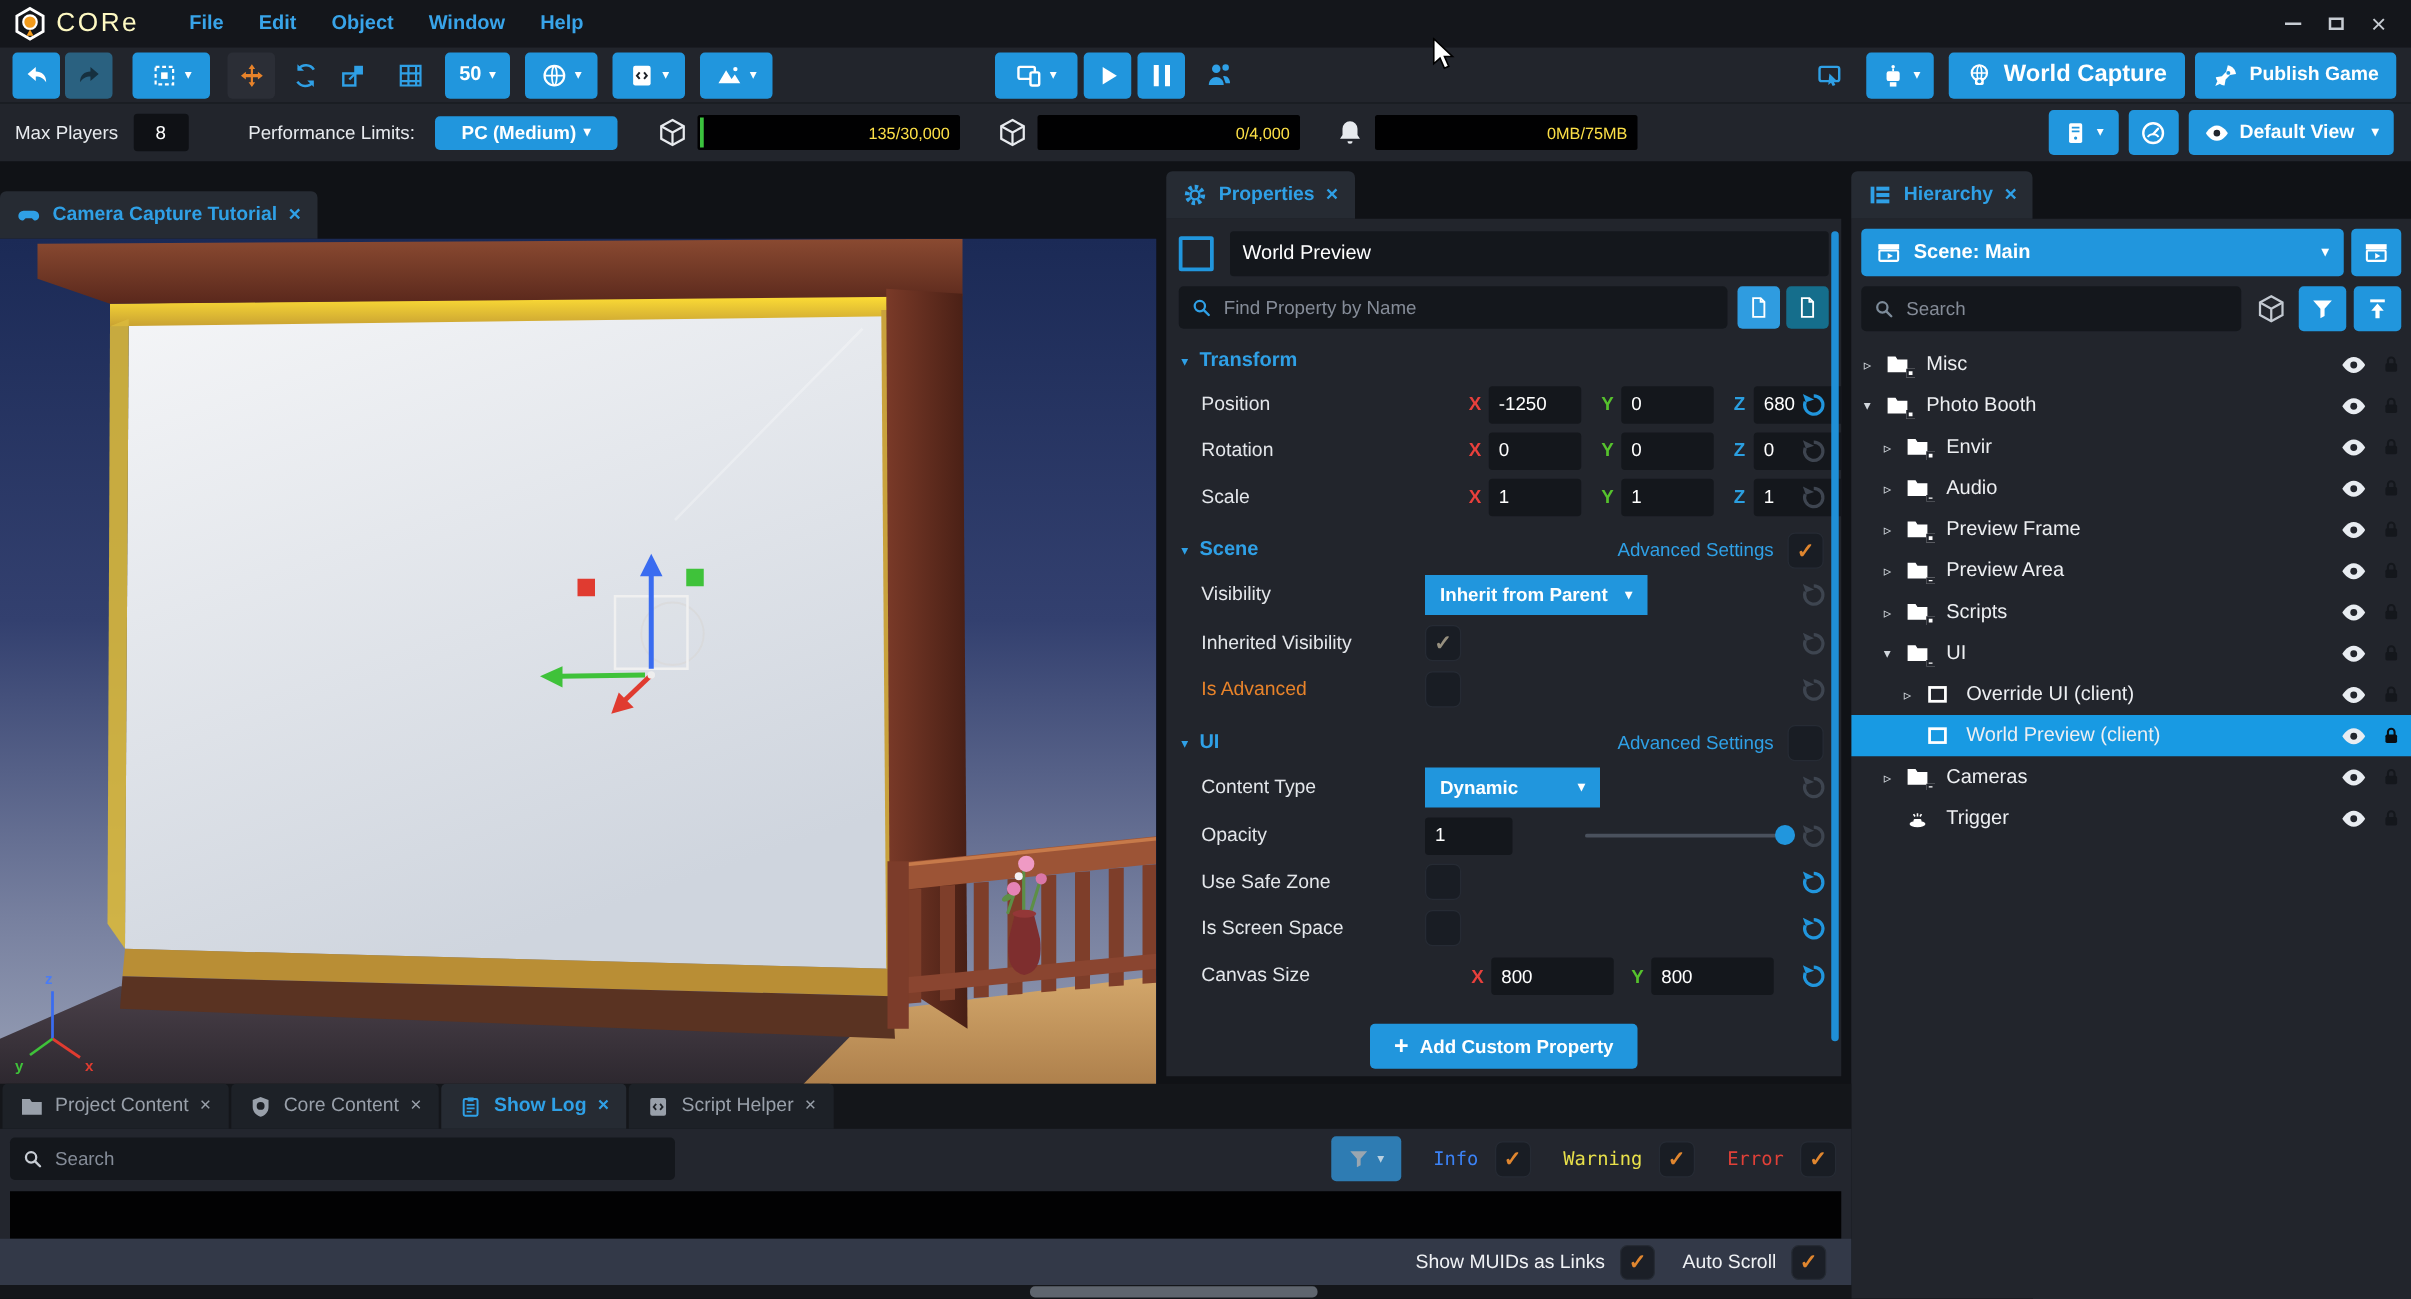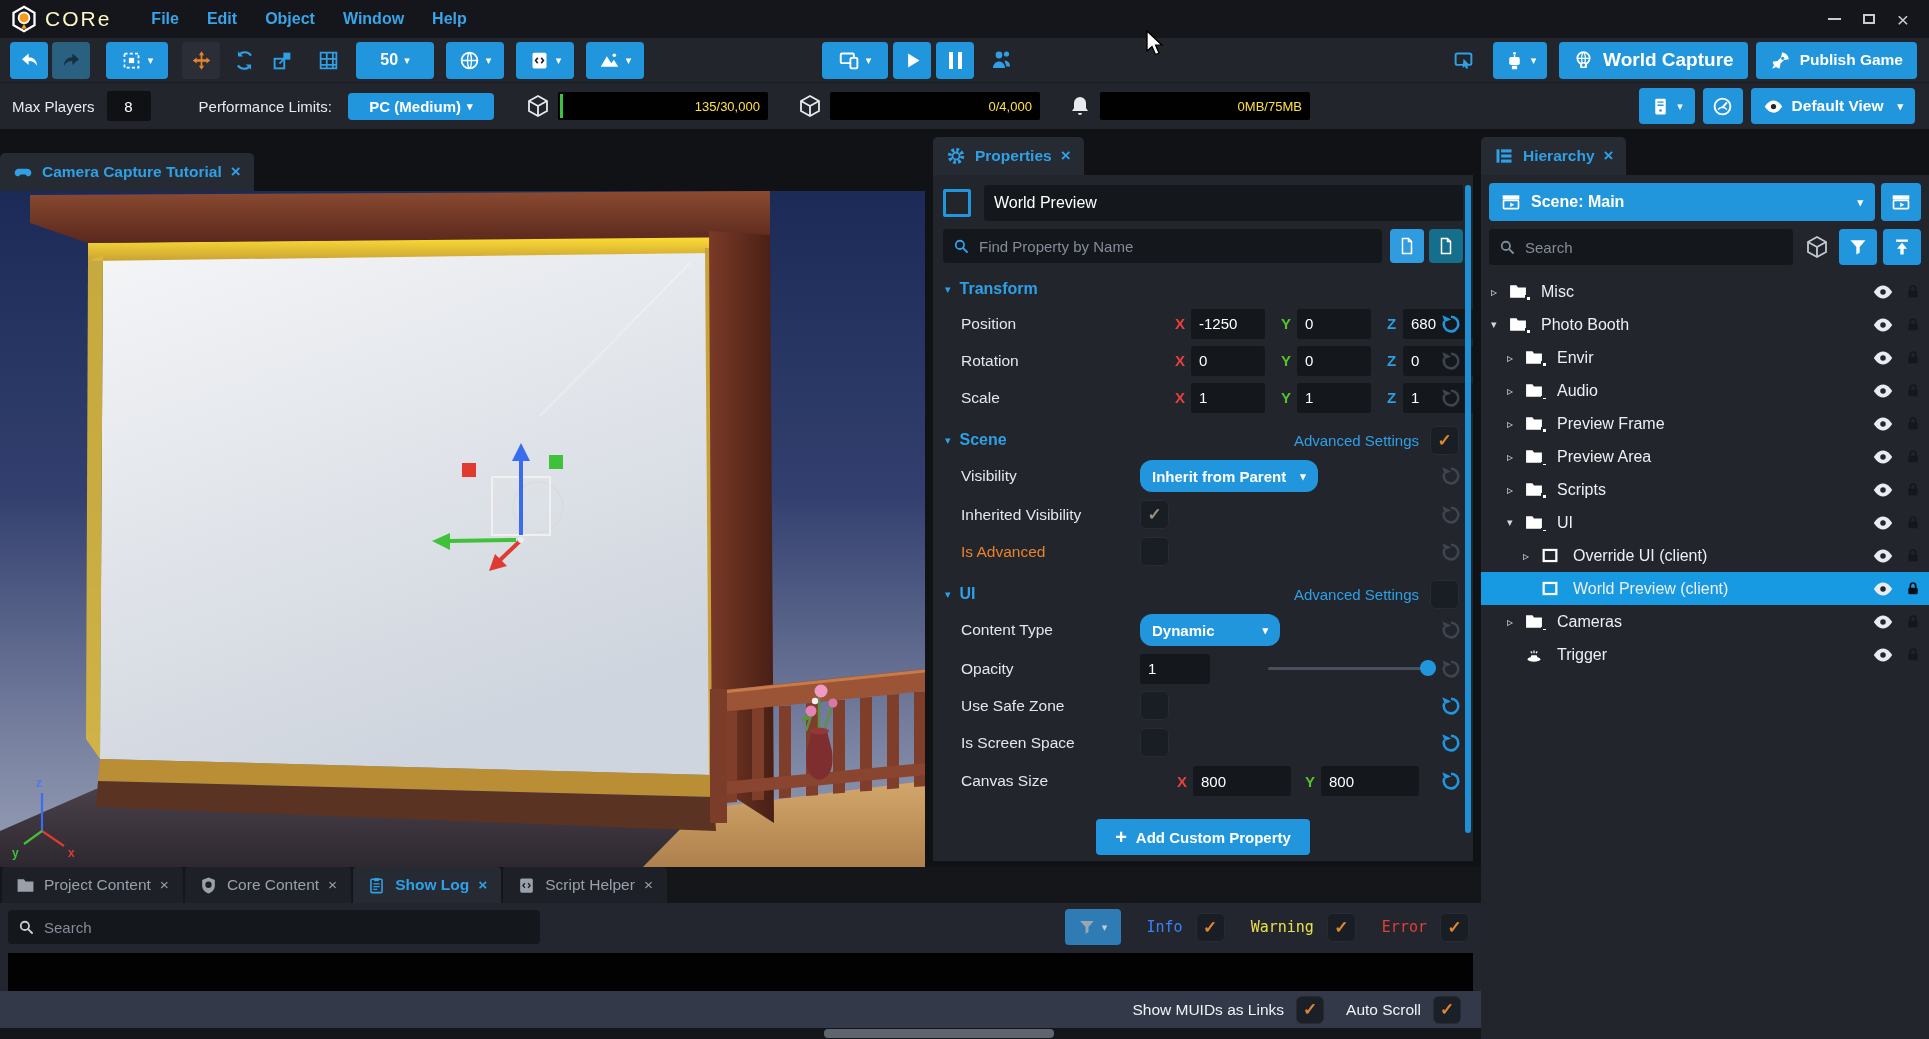--- a/index.html
+++ b/index.html
@@ -72,21 +72,21 @@
 .plabel.w179{width:179px}
 .plabel.orange{color:#e8832a}
 .axl{width:16px;font-weight:bold;font-size:15px;flex:none}
 .axl.x{color:#e8403c}.axl.y{color:#56c22d}.axl.z{color:#2b9fe0}
 .tin{width:74px;height:30px;background:#14171c;border:none;border-radius:3px;color:#fff;font-size:15px;padding:0 8px;margin-right:16px}
 .tin.wide{width:98px;margin-right:14px}
 .tin.w70{width:70px}
 .reset{position:absolute;left:507px;width:22px;height:22px;color:#2196dd}
 .reset .ic{width:22px;height:22px}
 .reset.off{color:#3e4550}
-.dd{height:32px;background:#2196dd;border-radius:12px;color:#fff;font-weight:bold;font-size:15px;display:flex;align-items:center;padding:0 12px}
+.dd{height:32px;background:#2196dd;border-radius:0;color:#fff;font-weight:bold;font-size:15px;display:flex;align-items:center;padding:0 12px}
 .dd .caret{margin-left:14px}
 .slider{width:168px;height:3px;background:#4a515d;border-radius:2px;position:relative;margin-left:42px}
 .sthumb{position:absolute;right:0;top:-7px;width:16px;height:16px;border-radius:50%;background:#2196dd}
 .addbtn{margin:18px auto 0;width:214px;height:36px;background:#2196dd;border-radius:4px;color:#fff;font-weight:bold;font-size:15px;display:flex;align-items:center;justify-content:center;gap:9px}
 .plus::before{content:"+";font-size:20px;font-weight:bold}
 .pscroll{position:absolute;right:2px;top:10px;width:6px;height:648px;background:#1f8fd6;border-radius:3px}
 
 #hier{position:absolute;left:1481px;top:137px;width:448px}
 #hier .body{background:#22252c;height:864px;padding-top:8px;overflow:hidden}
 .hrow{display:flex;align-items:center;margin:0 8px}
@@ -354,21 +354,21 @@
   <div class="tb ghost" style="width:36px;margin-left:2px">
       <svg class="ic">
         <use href="#i-scale"></use>
       </svg>
     </div>
   <div class="tb ghost" style="width:36px;margin-left:10px">
       <svg class="ic">
         <use href="#i-grid"></use>
       </svg>
     </div>
-  <div class="tb" style="width:78px;margin-left:10px">
+  <div class="tb" style="width:52px;margin-left:10px">
       <span class="tblabel">50</span>
       <span class="caret"></span>
     </div>
   <div class="tb" style="width:58px;margin-left:12px">
       <svg class="ic">
         <use href="#i-globe"></use>
       </svg>
       <span class="caret"></span>
     </div>
   <div class="tb" style="width:58px;margin-left:12px">

